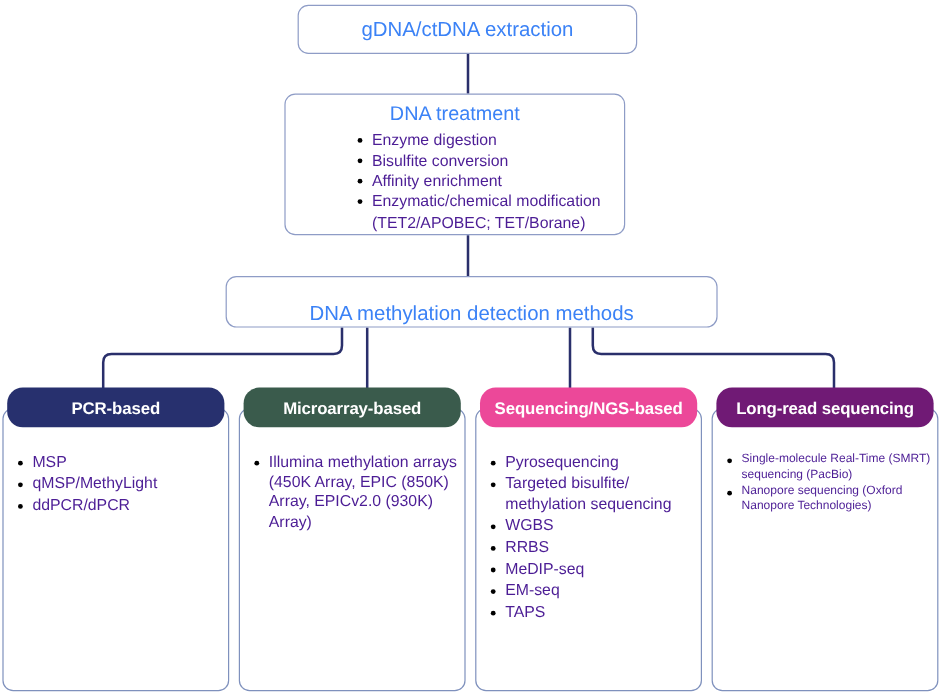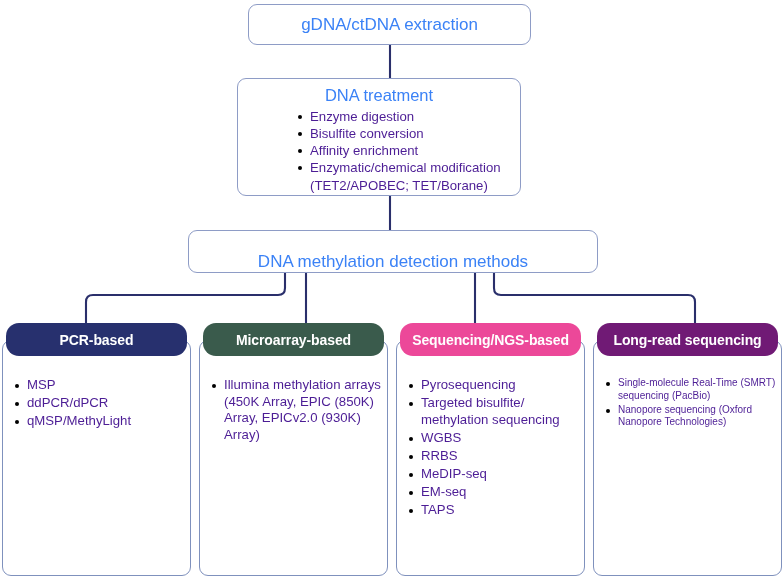--- a/index.html
+++ b/index.html
@@ -230,22 +230,22 @@
   <div class="column" id="col-3"></div>
 
   <div class="col-header" id="hdr-0" style="background: rgb(39, 48, 110);">PCR-based</div>
   <div class="col-header" id="hdr-1" style="background: rgb(58, 91, 76);">Microarray-based</div>
   <div class="col-header" id="hdr-2" style="background: #ec4899;">Sequencing/NGS-based</div>
   <div class="col-header" id="hdr-3" style="background: #701a75;">Long-read sequencing</div>
 
   <div class="col-body" id="body-0">
       <ul class="bullets">
         <li>MSP</li>
+        <li>qMSP/MethyLight</li>
         <li>ddPCR/dPCR</li>
-        <li>qMSP/MethyLight</li>
       </ul>
     </div>
   <div class="col-body" id="body-1">
       <ul class="bullets">
         <li>Illumina methylation arrays (450K Array, EPIC (850K) Array, EPICv2.0 (930K) Array)</li>
       </ul>
     </div>
   <div class="col-body" id="body-2">
       <ul class="bullets">
         <li>Pyrosequencing</li>

